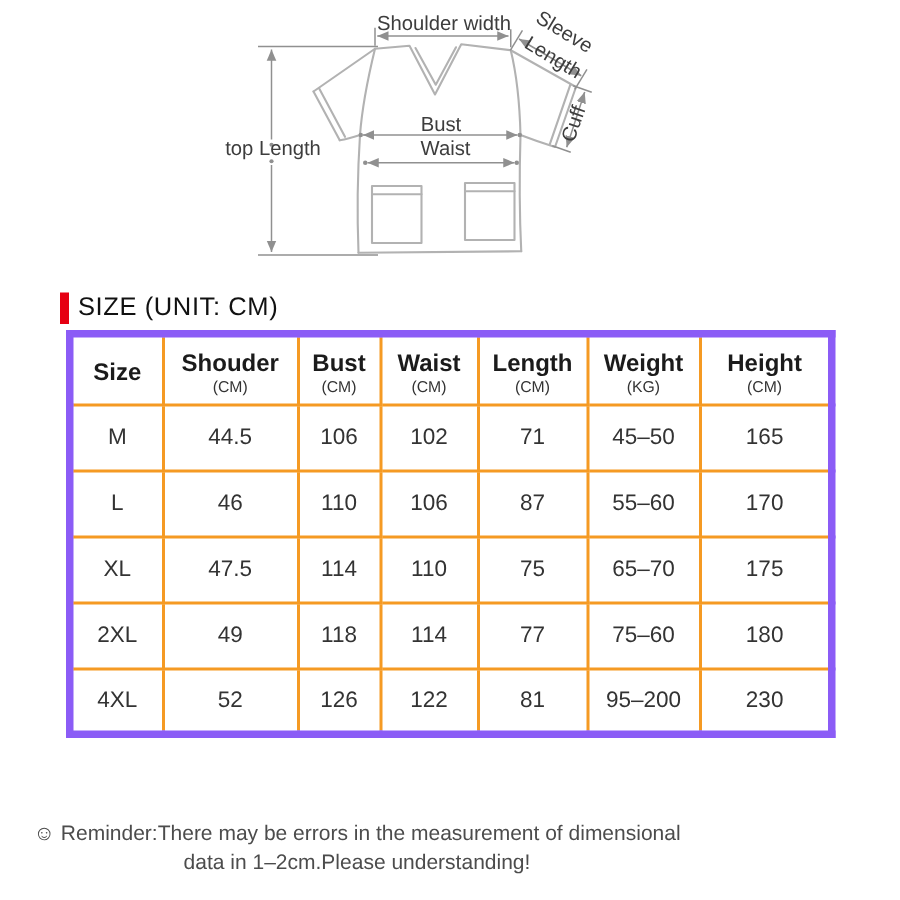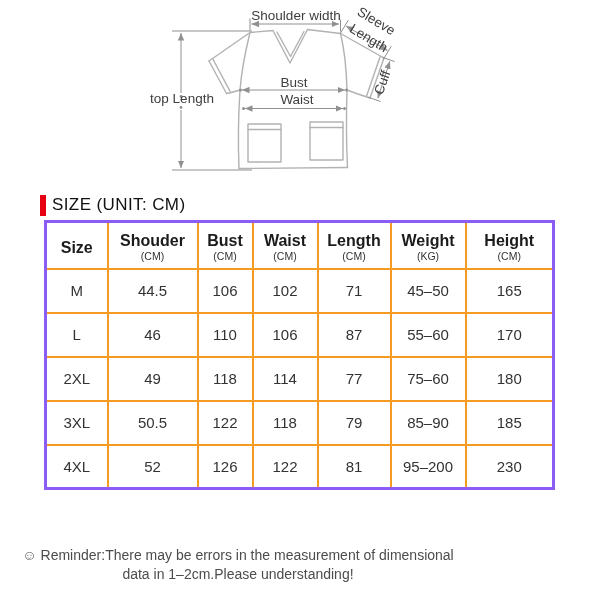--- a/index.html
+++ b/index.html
@@ -11,21 +11,21 @@
   .diagram { position:absolute; top:0; left:0; width:600px; height:192px; }
   .diagram text { font-family:inherit; fill:#3d3d3d; font-size:13.5px; }
 
   .section-title { position:absolute; left:40px; top:193px; height:24px; display:flex; align-items:center; }
   .title-bar { width:6px; height:21px; background:#e60012; margin-right:6px; }
   .title-text { font-size:17px; font-weight:normal; color:#111; letter-spacing:.4px; white-space:nowrap; }
 
   table.size-table {
     position:absolute; left:44px; top:220px;
     border-collapse:collapse; table-layout:fixed;
-    border:3px solid #8b5cf6;
+    border:5px solid #8b5cf6;
   }
   .size-table th, .size-table td {
     border:2px solid #F59A23; text-align:center; vertical-align:middle; padding:0;
     overflow:hidden; white-space:nowrap;
   }
   .size-table thead tr { height:47px; }
   .size-table tbody tr { height:44px; }
   .hlabel { font-size:16px; font-weight:bold; color:#1b1b1b; line-height:19px; padding-top:4px; }
   .hunit  { font-size:10.5px; font-weight:normal; color:#333; line-height:13px; }
   .size-table td { font-size:15px; font-weight:400; color:#333; }
@@ -165,38 +165,38 @@
     <tr>
       <td>L</td>
       <td>46</td>
       <td>110</td>
       <td>106</td>
       <td>87</td>
       <td>55–60</td>
       <td>170</td>
     </tr>
     <tr>
+      <td>XL</td>
+      <td>47.5</td>
+      <td>114</td>
+      <td>110</td>
+      <td>75</td>
+      <td>65–70</td>
+      <td>175</td>
+    </tr>
+    <tr>
       <td>2XL</td>
       <td>49</td>
       <td>118</td>
       <td>114</td>
       <td>77</td>
       <td>75–60</td>
       <td>180</td>
     </tr>
     <tr>
-      <td>3XL</td>
-      <td>50.5</td>
-      <td>122</td>
-      <td>118</td>
-      <td>79</td>
-      <td>85–90</td>
-      <td>185</td>
-    </tr>
-    <tr>
       <td>4XL</td>
       <td>52</td>
       <td>126</td>
       <td>122</td>
       <td>81</td>
       <td>95–200</td>
       <td>230</td>
     </tr>
   </tbody>
 </table>

